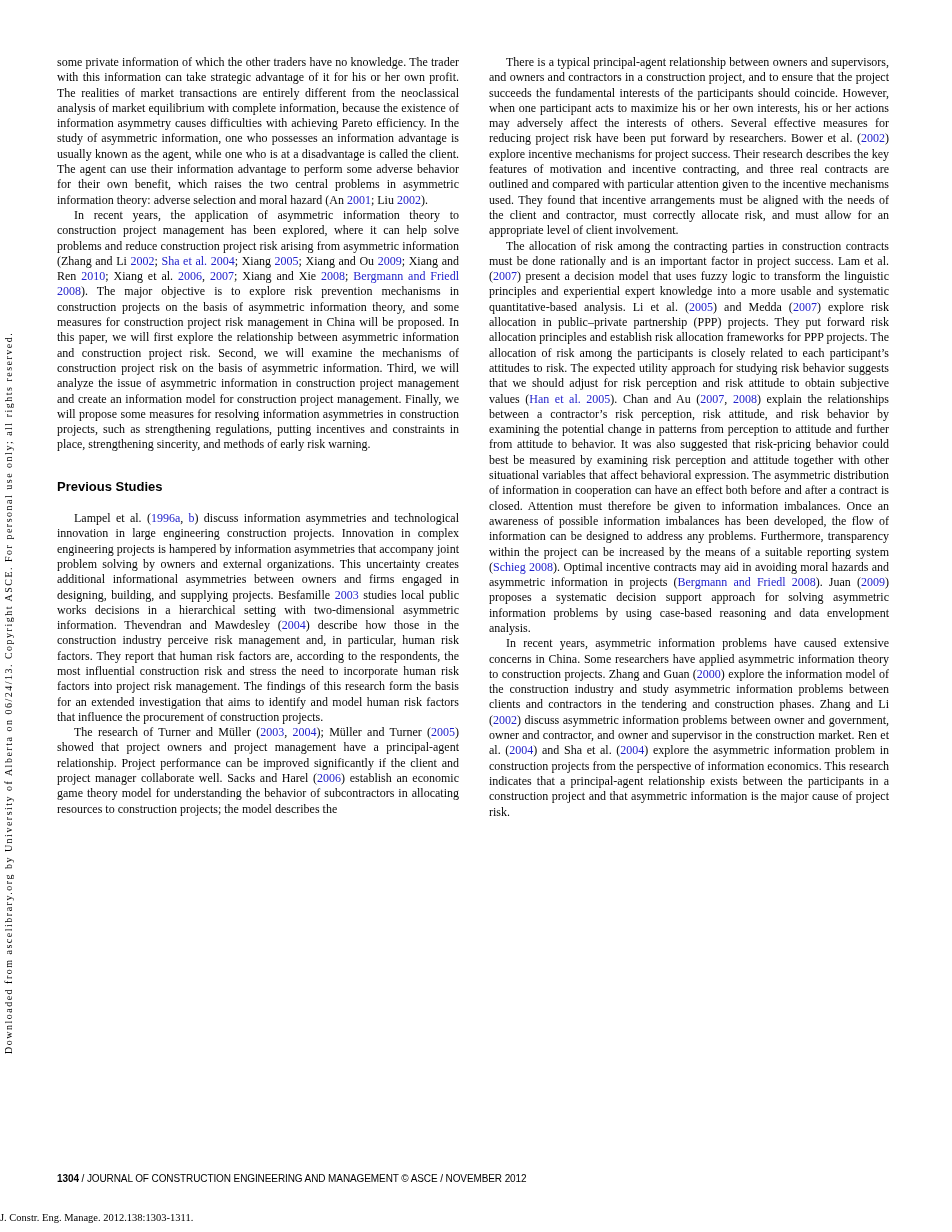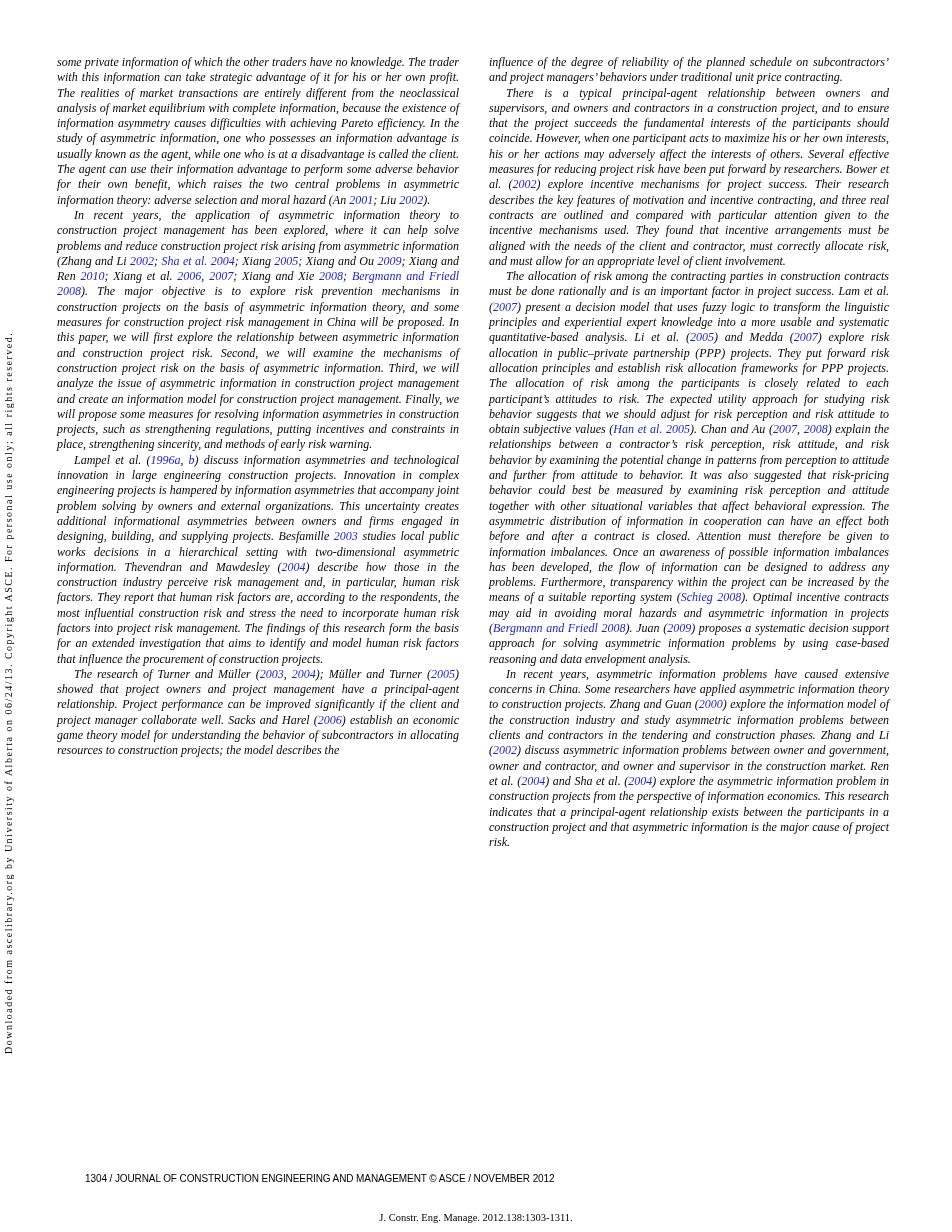--- a/index.html
+++ b/index.html
@@ -24,64 +24,63 @@
   .col {
     position: absolute;
     top: 55px;
     font-size: 12px;
     line-height: 15.3px;
     text-align: justify;
     color: #060606;
   }
   .col.left  { left: 57px;  width: 402px; }
   .col.right { left: 489px; width: 400px; }
-  p.body-para { margin: 0; font-style: italic; }
+  p.body-para { margin: 0; }
   p.body-para.indent { text-indent: 17px; }
   h2.section-heading {
     font-family: "Liberation Sans", sans-serif;
     font-size: 13px;
     font-weight: bold;
     color: #000;
     margin: 26px 0 17px 0;
     text-align: left;
   }
   .cite { color: var(--link-color, #2222CC); }
   .footer-line {
     position: absolute;
     left: 57px; top: 1173px;
     font-family: "Liberation Sans", sans-serif;
     font-size: 10px;
     letter-spacing: -0.1px;
     color: #000;
     white-space: nowrap;
   }
-  .footer-line .pn { font-weight: normal; margin-left: 28px; }
+  .footer-line .pn { font-weight: bold; }
   .doi-line {
     position: absolute;
     left: 0; right: 0; top: 1212px;
-    text-align: center;
     font-family: "Liberation Serif", serif;
     font-size: 10.5px;
     color: #000;
   }
 </style>
 </head>
 <body>
 
 <div class="sidebar-rotated">Downloaded from ascelibrary.org by University of Alberta on 06/24/13. Copyright ASCE. For personal use only; all rights reserved.</div>
 
 <div class="col left">
     <p class="body-para"><span>some private information of which the other traders have no knowledge. The trader with this information can take strategic advantage of it for his or her own profit. The realities of market transactions are entirely different from the neoclassical analysis of market equilibrium with complete information, because the existence of information asymmetry causes difficulties with achieving Pareto efficiency. In the study of asymmetric information, one who possesses an information advantage is usually known as the agent, while one who is at a disadvantage is called the client. The agent can use their information advantage to perform some adverse behavior for their own benefit, which raises the two central problems in asymmetric information theory: adverse selection and moral hazard (An </span><span class="cite">2001</span><span>; Liu </span><span class="cite">2002</span><span>).</span></p>
     <p class="body-para indent"><span>In recent years, the application of asymmetric information theory to construction project management has been explored, where it can help solve problems and reduce construction project risk arising from asymmetric information (Zhang and Li </span><span class="cite">2002</span><span>; </span><span class="cite">Sha et al. 2004</span><span>; Xiang </span><span class="cite">2005</span><span>; Xiang and Ou </span><span class="cite">2009</span><span>; Xiang and Ren </span><span class="cite">2010</span><span>; Xiang et al. </span><span class="cite">2006</span><span>, </span><span class="cite">2007</span><span>; Xiang and Xie </span><span class="cite">2008</span><span>; </span><span class="cite">Bergmann and Friedl 2008</span><span>). The major objective is to explore risk prevention mechanisms in construction projects on the basis of asymmetric information theory, and some measures for construction project risk management in China will be proposed. In this paper, we will first explore the relationship between asymmetric information and construction project risk. Second, we will examine the mechanisms of construction project risk on the basis of asymmetric information. Third, we will analyze the issue of asymmetric information in construction project management and create an information model for construction project management. Finally, we will propose some measures for resolving information asymmetries in construction projects, such as strengthening regulations, putting incentives and constraints in place, strengthening sincerity, and methods of early risk warning.</span></p>
+    <h2 class="section-heading">Previous Studies</h2>
     <p class="body-para indent"><span>Lampel et al. (</span><span class="cite">1996a</span><span>, </span><span class="cite">b</span><span>) discuss information asymmetries and technological innovation in large engineering construction projects. Innovation in complex engineering projects is hampered by information asymmetries that accompany joint problem solving by owners and external organizations. This uncertainty creates additional informational asymmetries between owners and firms engaged in designing, building, and supplying projects. Besfamille </span><span class="cite">2003</span><span> studies local public works decisions in a hierarchical setting with two-dimensional asymmetric information. Thevendran and Mawdesley (</span><span class="cite">2004</span><span>) describe how those in the construction industry perceive risk management and, in particular, human risk factors. They report that human risk factors are, according to the respondents, the most influential construction risk and stress the need to incorporate human risk factors into project risk management. The findings of this research form the basis for an extended investigation that aims to identify and model human risk factors that influence the procurement of construction projects.</span></p>
     <p class="body-para indent"><span>The research of Turner and Müller (</span><span class="cite">2003</span><span>, </span><span class="cite">2004</span><span>); Müller and Turner (</span><span class="cite">2005</span><span>) showed that project owners and project management have a principal-agent relationship. Project performance can be improved significantly if the client and project manager collaborate well. Sacks and Harel (</span><span class="cite">2006</span><span>) establish an economic game theory model for understanding the behavior of subcontractors in allocating resources to construction projects; the model describes the</span></p>
   </div>
 
 <div class="col right">
-    <p class="body-para"><span>influence of the degree of reliability of the planned schedule on subcontractors’ and project managers’ behaviors under traditional unit price contracting.</span></p>
     <p class="body-para indent"><span>There is a typical principal-agent relationship between owners and supervisors, and owners and contractors in a construction project, and to ensure that the project succeeds the fundamental interests of the participants should coincide. However, when one participant acts to maximize his or her own interests, his or her actions may adversely affect the interests of others. Several effective measures for reducing project risk have been put forward by researchers. Bower et al. (</span><span class="cite">2002</span><span>) explore incentive mechanisms for project success. Their research describes the key features of motivation and incentive contracting, and three real contracts are outlined and compared with particular attention given to the incentive mechanisms used. They found that incentive arrangements must be aligned with the needs of the client and contractor, must correctly allocate risk, and must allow for an appropriate level of client involvement.</span></p>
     <p class="body-para indent"><span>The allocation of risk among the contracting parties in construction contracts must be done rationally and is an important factor in project success. Lam et al. (</span><span class="cite">2007</span><span>) present a decision model that uses fuzzy logic to transform the linguistic principles and experiential expert knowledge into a more usable and systematic quantitative-based analysis. Li et al. (</span><span class="cite">2005</span><span>) and Medda (</span><span class="cite">2007</span><span>) explore risk allocation in public–private partnership (PPP) projects. They put forward risk allocation principles and establish risk allocation frameworks for PPP projects. The allocation of risk among the participants is closely related to each participant’s attitudes to risk. The expected utility approach for studying risk behavior suggests that we should adjust for risk perception and risk attitude to obtain subjective values (</span><span class="cite">Han et al. 2005</span><span>). Chan and Au (</span><span class="cite">2007</span><span>, </span><span class="cite">2008</span><span>) explain the relationships between a contractor’s risk perception, risk attitude, and risk behavior by examining the potential change in patterns from perception to attitude and further from attitude to behavior. It was also suggested that risk-pricing behavior could best be measured by examining risk perception and attitude together with other situational variables that affect behavioral expression. The asymmetric distribution of information in cooperation can have an effect both before and after a contract is closed. Attention must therefore be given to information imbalances. Once an awareness of possible information imbalances has been developed, the flow of information can be designed to address any problems. Furthermore, transparency within the project can be increased by the means of a suitable reporting system (</span><span class="cite">Schieg 2008</span><span>). Optimal incentive contracts may aid in avoiding moral hazards and asymmetric information in projects (</span><span class="cite">Bergmann and Friedl 2008</span><span>). Juan (</span><span class="cite">2009</span><span>) proposes a systematic decision support approach for solving asymmetric information problems by using case-based reasoning and data envelopment analysis.</span></p>
     <p class="body-para indent"><span>In recent years, asymmetric information problems have caused extensive concerns in China. Some researchers have applied asymmetric information theory to construction projects. Zhang and Guan (</span><span class="cite">2000</span><span>) explore the information model of the construction industry and study asymmetric information problems between clients and contractors in the tendering and construction phases. Zhang and Li (</span><span class="cite">2002</span><span>) discuss asymmetric information problems between owner and government, owner and contractor, and owner and supervisor in the construction market. Ren et al. (</span><span class="cite">2004</span><span>) and Sha et al. (</span><span class="cite">2004</span><span>) explore the asymmetric information problem in construction projects from the perspective of information economics. This research indicates that a principal-agent relationship exists between the participants in a construction project and that asymmetric information is the major cause of project risk.</span></p>
   </div>
 
 <div class="footer-line">
   <span class="pn">1304</span><span> / JOURNAL OF CONSTRUCTION ENGINEERING AND MANAGEMENT © ASCE / NOVEMBER 2012</span>
 </div>
 
 <div class="doi-line">J. Constr. Eng. Manage. 2012.138:1303-1311.</div>

